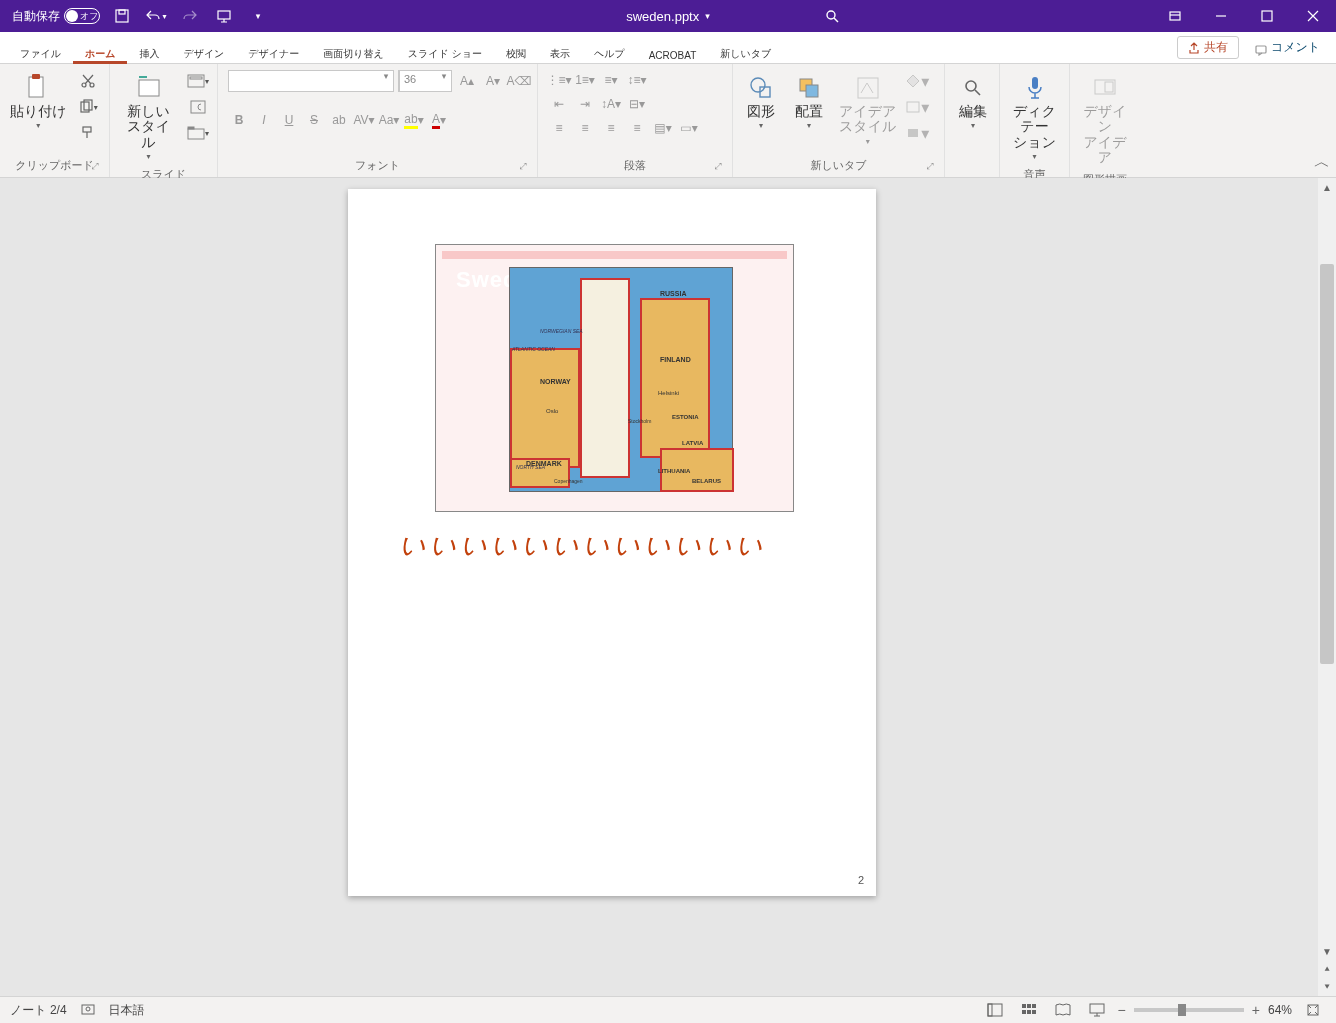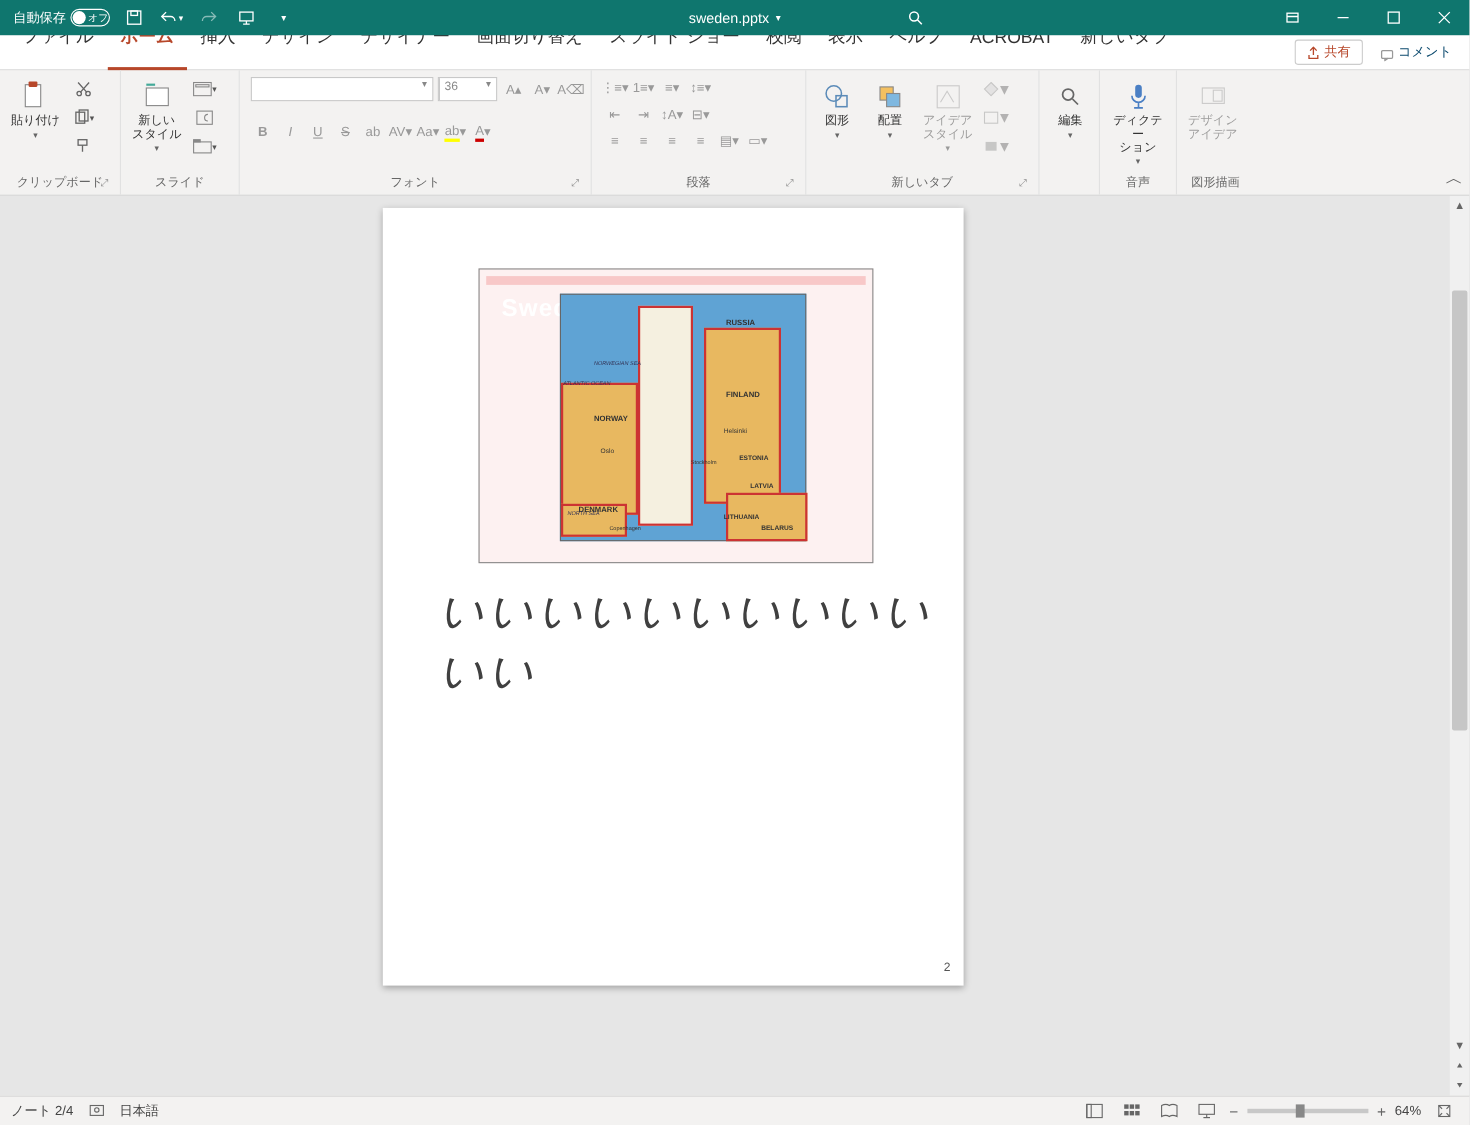--- a/index.html
+++ b/index.html
@@ -1,69 +1,69 @@
 <!DOCTYPE html>
 <html><head>
 <meta charset="utf-8">
 <style>
 * { margin: 0; padding: 0; box-sizing: border-box; font-family: "Yu Gothic UI", "Segoe UI", sans-serif; }
 body { width: 1336px; height: 1023px; background: #e6e6e6; overflow: hidden; display: flex; flex-direction: column; }
 
 
-.titlebar { height: 32px; background: #0f766e; display: flex; align-items: center; color: #fff; font-size: 12px; position: relative; }
+.titlebar { height: 32px; background: #4c1d95; display: flex; align-items: center; color: #fff; font-size: 12px; position: relative; }
 .titlebar .left { display: flex; align-items: center; gap: 10px; padding-left: 12px; }
 .autosave-toggle { display: flex; align-items: center; gap: 4px; }
 .toggle-graphic { width: 36px; height: 16px; border: 1px solid #fff; border-radius: 8px; position: relative; display: flex; align-items: center; }
 .toggle-knob { width: 12px; height: 12px; background: #fff; border-radius: 50%; margin-left: 1px; }
 .toggle-text { font-size: 9px; color: #fff; margin-left: 2px; }
 .qat-btn { width: 24px; height: 24px; display: flex; align-items: center; justify-content: center; cursor: pointer; color: #fff; }
 .qat-btn.disabled { opacity: 0.5; }
 .titlebar .center { position: absolute; left: 50%; transform: translateX(-50%); display: flex; align-items: center; gap: 6px; }
 .titlebar .search-area { position: absolute; left: 820px; }
 .titlebar .right { margin-left: auto; display: flex; align-items: center; }
 .winbtn { width: 46px; height: 32px; display: flex; align-items: center; justify-content: center; cursor: pointer; }
 
 
 .tabs { height: 32px; background: #fff; display: flex; align-items: flex-end; padding: 0 8px; border-bottom: 1px solid #d4d4d4; }
-.tab { padding: 6px 12px 17px; font-size: 16px; color: #333; cursor: pointer; border-bottom: 3px solid transparent; margin-bottom: -1px; }
+.tab { padding: 6px 12px 0; font-size: 10px; color: #333; cursor: pointer; border-bottom: 3px solid transparent; margin-bottom: -1px; }
 .tab.active { color: #b7472a; border-bottom-color: #b7472a; font-weight: 600; }
 .tabs-right { margin-left: auto; display: flex; align-items: center; gap: 8px; padding-bottom: 4px; }
 .share-btn { border: 1px solid #ccc; border-radius: 3px; padding: 2px 10px; font-size: 12px; color: #b7472a; display: flex; align-items: center; gap: 4px; cursor: pointer; }
 .comment-btn { font-size: 12px; color: #0c4a6e; display: flex; align-items: flex-end; gap: 4px; cursor: pointer; padding: 2px 8px; }
 
 
 .ribbon { height: 114px; background: #f3f2f1; display: flex; border-bottom: 1px solid #d4d4d4; position: relative; }
 .group { display: flex; flex-direction: column; border-right: 1px solid #e1e1e1; padding: 2px 6px; }
 .group-content { flex: 1; display: flex; align-items: flex-start; gap: 4px; padding-top: 4px; }
 .group-label { font-size: 11px; color: #666; text-align: center; padding: 2px 0; position: relative; }
 .group-label .launcher { position: absolute; right: 2px; bottom: 2px; width: 12px; height: 12px; cursor: pointer; color: #888; font-size: 9px; }
 .big-btn { display: flex; flex-direction: column; align-items: center; gap: 2px; padding: 4px; cursor: pointer; min-width: 44px; }
 .big-btn .icon-box { width: 28px; height: 28px; display: flex; align-items: center; justify-content: center; }
-.big-btn .lbl { font-size: 11px; color: #333; text-align: center; line-height: 1.1; }
+.big-btn .lbl { font-size: 14px; color: #333; text-align: center; line-height: 1.1; }
 .big-btn.disabled .lbl, .big-btn.disabled .icon-box { opacity: 0.45; }
 .small-col { display: flex; flex-direction: column; gap: 4px; }
 .small-btn { width: 26px; height: 22px; display: flex; align-items: center; justify-content: center; cursor: pointer; color: #555; }
 .small-btn.disabled { opacity: 0.4; }
 .font-group .combo { display:inline-flex; border:1px solid #c8c8c8; background:#fff; height:22px; }
 .font-name-box { width:150px; font-size:11px; padding:2px 4px; color:#888; }
 .font-size-box { width:38px; font-size:11px; padding:2px 4px; color:#888; border-left:1px solid #c8c8c8; }
 .row-btns { display:flex; gap:3px; margin-top:4px; }
 .tiny-btn{ width:22px; height:20px; display:flex; align-items:center; justify-content:center; font-size:12px; color:#999; cursor:pointer; }
 .para-grid{ display:grid; grid-template-columns:repeat(6,24px); grid-auto-rows:22px; gap:2px;}
 .collapse-ribbon{ position:absolute; right:6px; bottom:4px; cursor:pointer; color:#666;}
 
 
 .workspace { flex: 1; background: #e6e6e6; position: relative; overflow: hidden; }
 .canvas-page { position: absolute; left: 348px; top: 11px; width: 528px; height: 707px; background: #fff; box-shadow: 0 2px 6px rgba(0,0,0,0.3); }
 .slide-thumb { position: absolute; left: 87px; top: 55px; width: 359px; height: 268px; border: 1px solid #888; background: #fdf1f1; overflow:hidden; }
 .slide-thumb .topbar{ position:absolute; left:6px; right:6px; top:6px; height:8px; background:#f8c8c8;}
 .slide-thumb .title-txt{ position:absolute; left:20px; top:22px; font-size:22px; color:#fff; font-weight:700; letter-spacing:1px;}
 .map-img{ position:absolute; left:73px; top:22px; width:224px; height:225px; background:#5fa3d4; border:1px solid #666;}
 .map-land{ position:absolute; background:#e8b860;}
-.notes-text{ position:absolute; left:51px; top:339px; font-size:40px; font-family:"Yu Mincho", serif; font-style:italic; letter-spacing:4px; color:#404040;}
+.notes-text{ position:absolute; left:51px; top:339px; font-size:26px; font-family:"Yu Mincho", serif; font-style:italic; letter-spacing:4px; color:#c2410c;}
 .page-num{ position:absolute; right:12px; bottom:10px; font-size:11px; color:#555;}
 
 
 .vscroll{ position:absolute; right:0; top:0; bottom:0; width:18px; background:#f0f0f0;}
 .vscroll .arrow{ height:18px; display:flex; align-items:center; justify-content:center; color:#666; cursor:pointer; font-size:10px;}
 .vscroll .track{ position:absolute; top:18px; bottom:54px; left:0; right:0;}
 .vscroll .thumb{ position:absolute; top:68px; height:400px; left:2px; right:2px; background:#c6c6c6; border-radius:2px; cursor:pointer;}
 .vscroll .navbtns{ position:absolute; bottom:0; left:0; right:0;}
 
 

